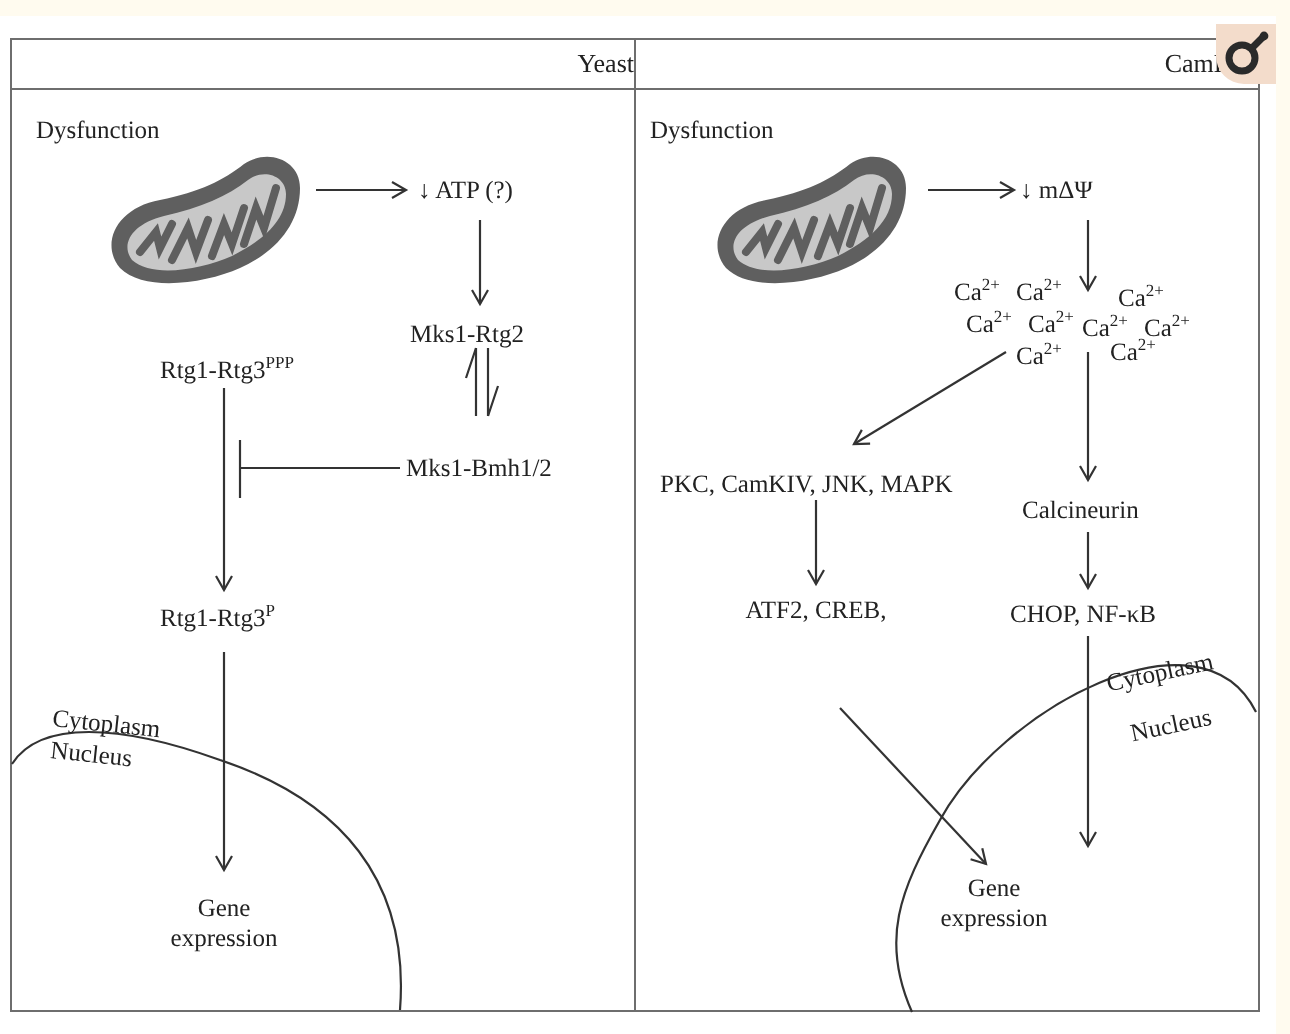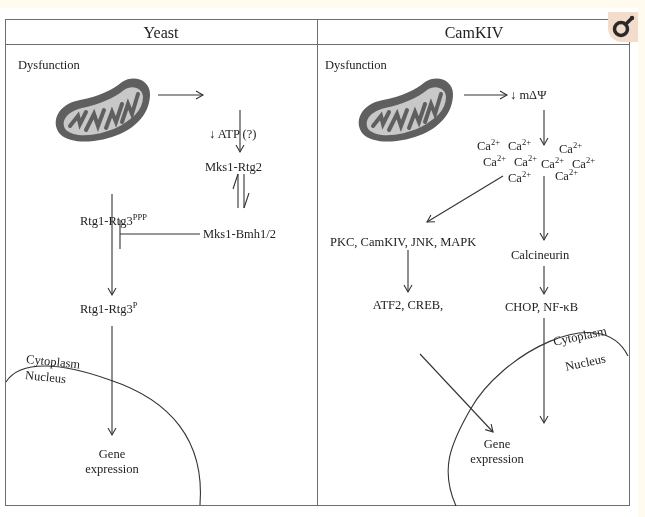--- a/index.html
+++ b/index.html
@@ -8,21 +8,21 @@
     background:#fffbef;
     font-family:"Liberation Serif","DejaVu Serif",serif;
     color:#222;
   }
   .sheet { position:absolute; left:0; top:8px; width:638px; height:509px; background:#ffffff; }
   .frame { position:absolute; left:5px; top:19px; width:625px; height:487px;
            border:1px solid #6e6e6e; box-sizing:border-box; background:#fff; }
   .header-row { position:absolute; left:5px; top:19px; width:625px; height:26px;
                 border-bottom:1px solid #6e6e6e; box-sizing:border-box; }
   .divider { position:absolute; left:317px; top:19px; width:1px; height:487px; background:#6e6e6e; }
-  .panel-title { position:absolute; top:24px; font-size:16px; text-align:center; }
+  .panel-title { position:absolute; top:24px; font-size:13px; text-align:right; }
   .t { position:absolute; font-size:12.5px; white-space:nowrap; line-height:1.2; }
   .t sup { font-size:8.5px; vertical-align:top; position:relative; top:-2px; }
   .c { text-align:center; }
   svg.lines { position:absolute; left:0; top:0; width:645px; height:517px; pointer-events:none; }
   .zoom-btn { position:absolute; left:608px; top:12px; width:30px; height:30px;
               background:#f3dccb; border-radius:0 0 0 14px; cursor:pointer; }
   .zoom-btn svg { position:absolute; left:0; top:0; }
 </style>
 </head>
 <body>
@@ -87,24 +87,24 @@
     <line x1="408" y1="250" x2="408" y2="292" marker-end="url(#ah)"></line>
     <line x1="544" y1="266" x2="544" y2="294" marker-end="url(#ah)"></line>
     <line x1="420" y1="354" x2="493" y2="432" marker-end="url(#ah)"></line>
     <line x1="544" y1="318" x2="544" y2="423" marker-end="url(#ah)"></line>
 
     <path d="M628,356 C600,300 500,355 470,410 C450,445 440,470 456,506"></path>
   </g>
 </svg>
 
 <div class="t" style="left:18px;top:58px;">Dysfunction</div>
-<div class="t" style="left:209px;top:88px;margin-top:39px;">↓ ATP (?)</div>
+<div class="t" style="left:209px;top:88px;">↓ ATP (?)</div>
 <div class="t" style="left:205px;top:160px;">Mks1-Rtg2</div>
 <div class="t" style="left:203px;top:227px;">Mks1-Bmh1/2</div>
-<div class="t" style="left:80px;top:178px;margin-top:36px;"><span>Rtg1-Rtg3</span><sup>PPP</sup></div>
+<div class="t" style="left:80px;top:178px;"><span>Rtg1-Rtg3</span><sup>PPP</sup></div>
 <div class="t" style="left:80px;top:302px;"><span>Rtg1-Rtg3</span><sup>P</sup></div>
 <div class="t" style="left:27px;top:352px;transform:rotate(6deg);transform-origin:left top;">Cytoplasm</div>
 <div class="t" style="left:26px;top:368px;transform:rotate(6deg);transform-origin:left top;">Nucleus</div>
 <div class="t c" style="left:62px;top:447px;width:100px;">
     <div>Gene</div>
     <div>expression</div>
   </div>
 
 <div class="t" style="left:325px;top:58px;">Dysfunction</div>
 <div class="t" style="left:510px;top:88px;">↓ mΔΨ</div>

